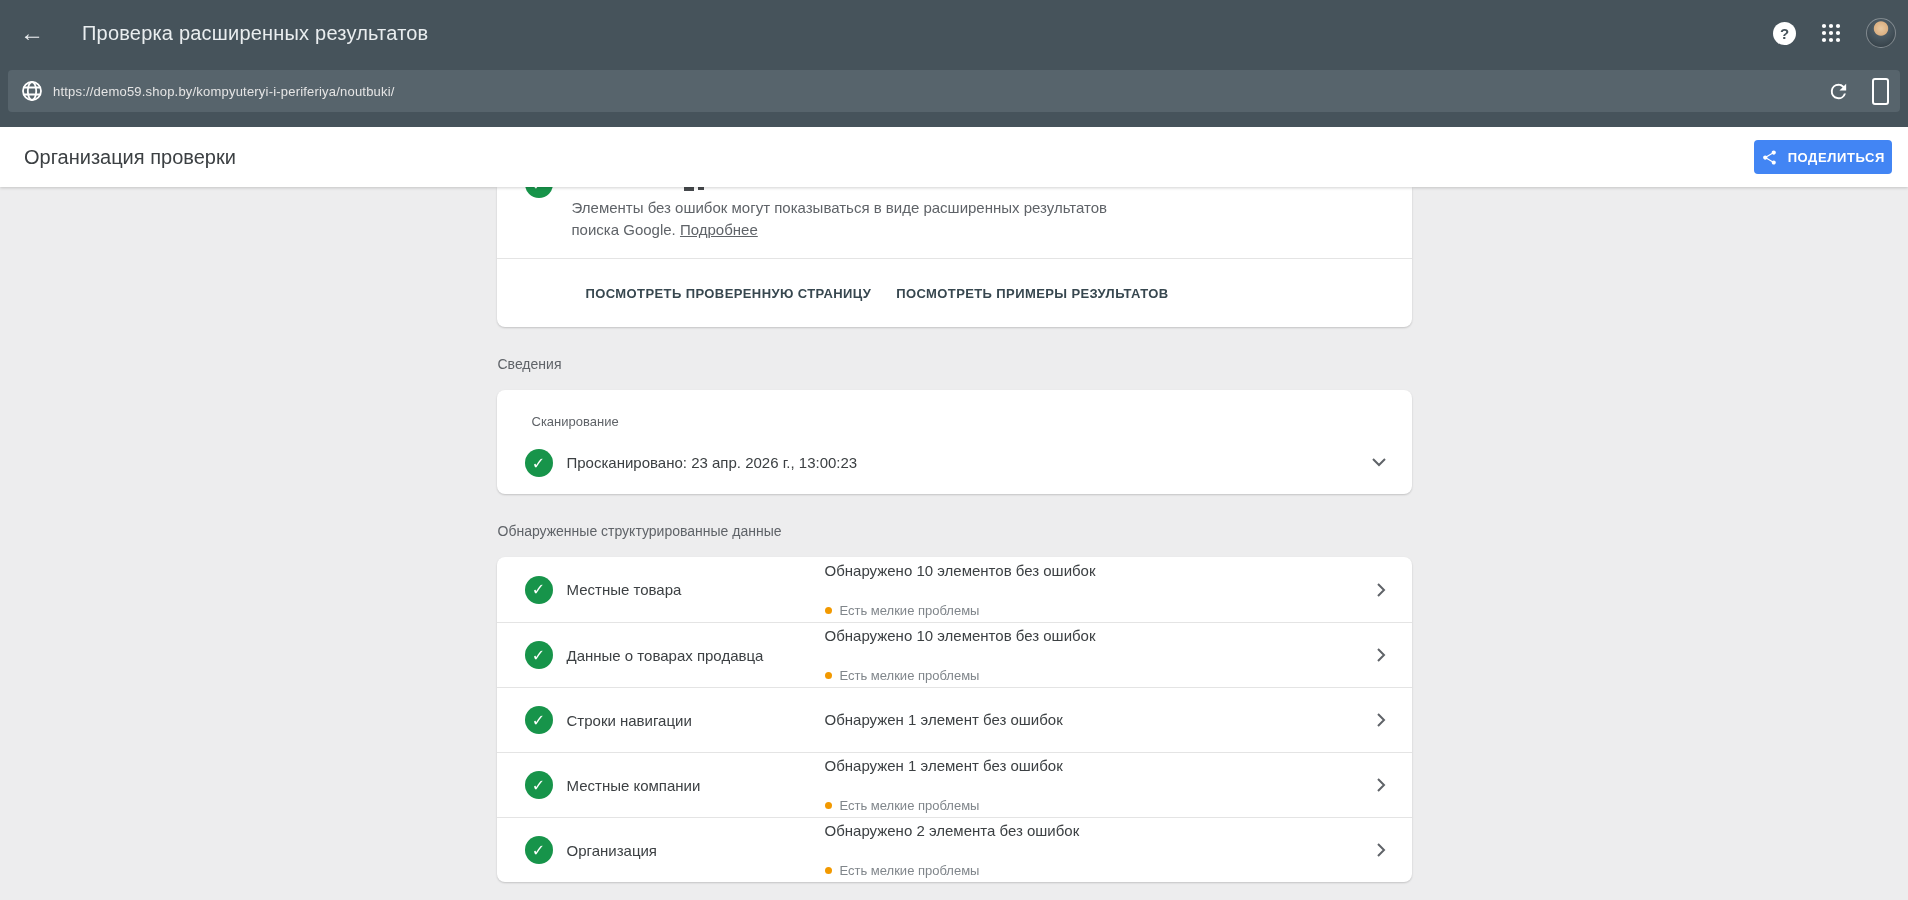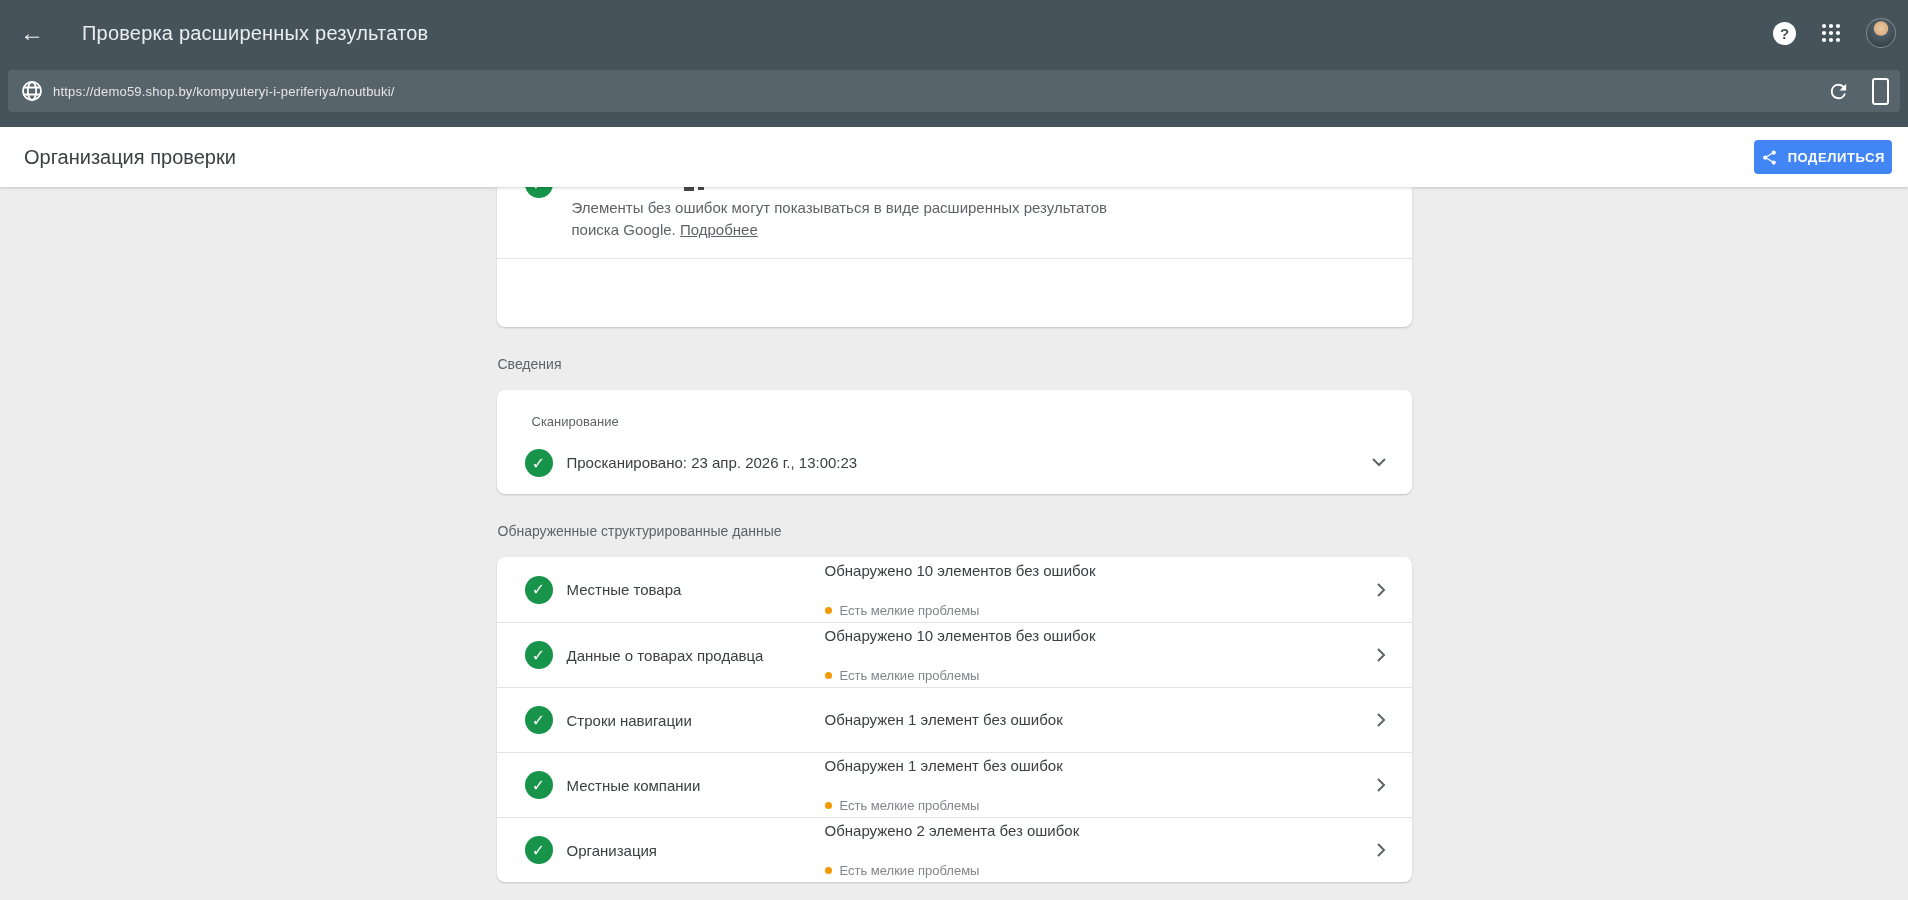--- a/index.html
+++ b/index.html
@@ -139,20 +139,24 @@
 
       <div class="card summary-card">
         <div class="check summary-check">✓</div>
         <div class="clipped-frag-a"></div>
         <div class="clipped-frag-b"></div>
         <div class="summary-text">
           <span>Элементы без ошибок могут показываться в виде расширенных результатов поиска Google.</span>
           <span class="more-link">Подробнее</span>
         </div>
         <div class="summary-divider"></div>
+        <div class="summary-actions">
+          <span class="action-link">ПОСМОТРЕТЬ ПРОВЕРЕННУЮ СТРАНИЦУ</span>
+          <span class="action-link">ПОСМОТРЕТЬ ПРИМЕРЫ РЕЗУЛЬТАТОВ</span>
+        </div>
       </div>
 
       <div class="section-label">Сведения</div>
 
       <div class="card crawl-card">
         <div class="crawl-group-label">Сканирование</div>
         <div class="check crawl-check">✓</div>
         <div class="crawl-status">Просканировано: 23 апр. 2026 г., 13:00:23</div>
         <svg class="chevron-down-icon" width="16" height="10" viewBox="0 0 16 10">
           <polyline points="2,2 8,8 14,2" fill="none" stroke="#5f6368" stroke-width="2"></polyline>

